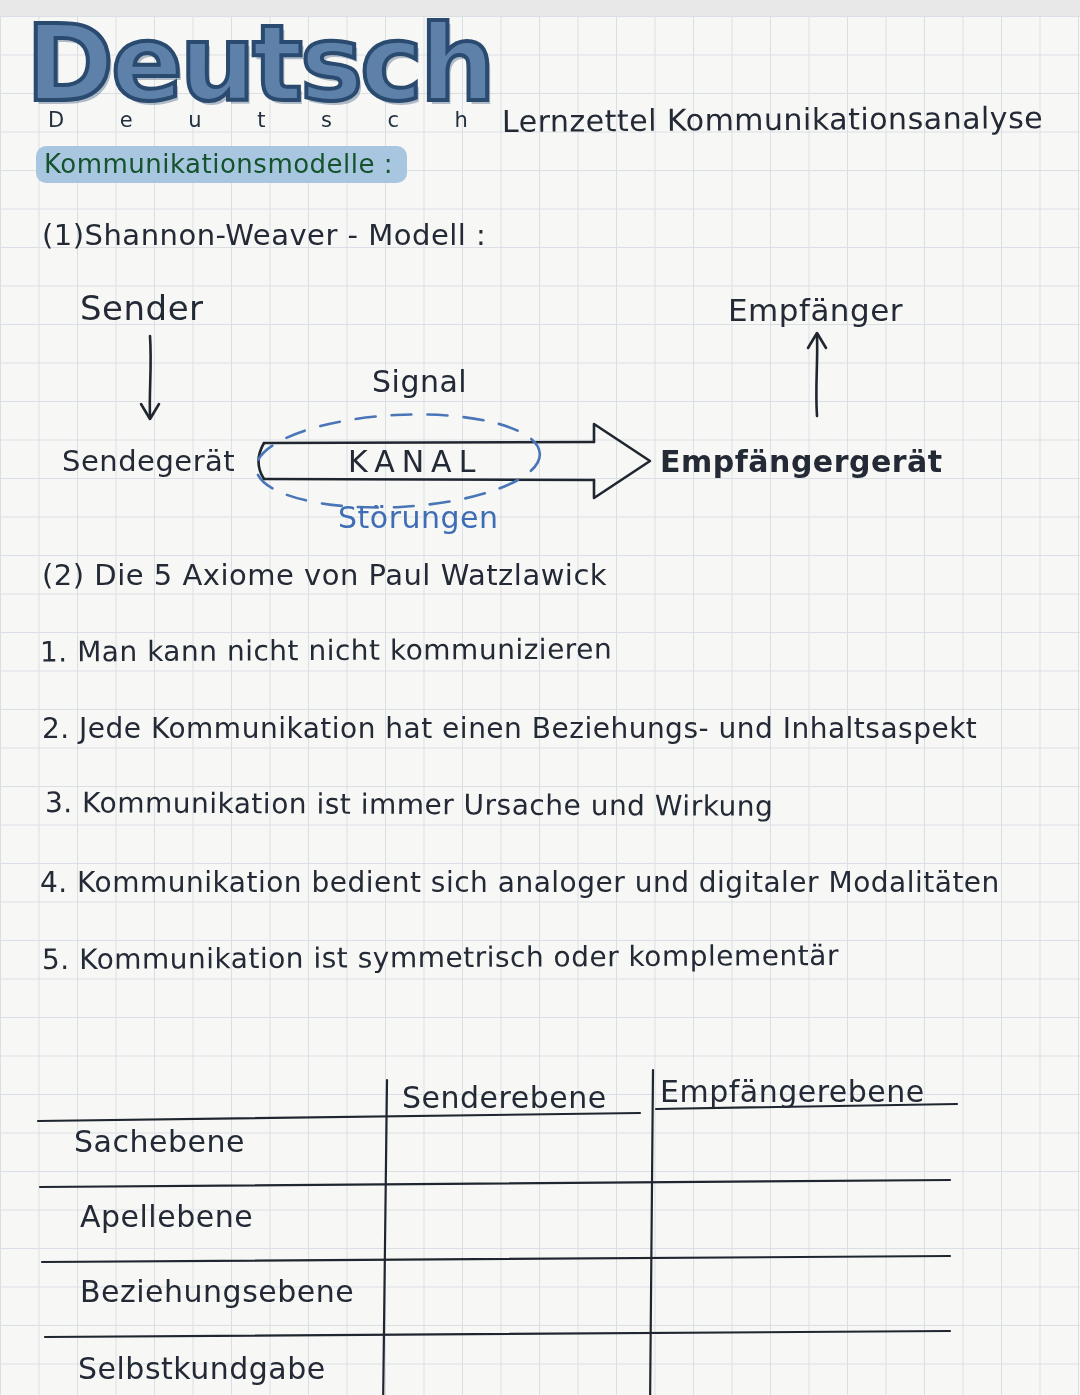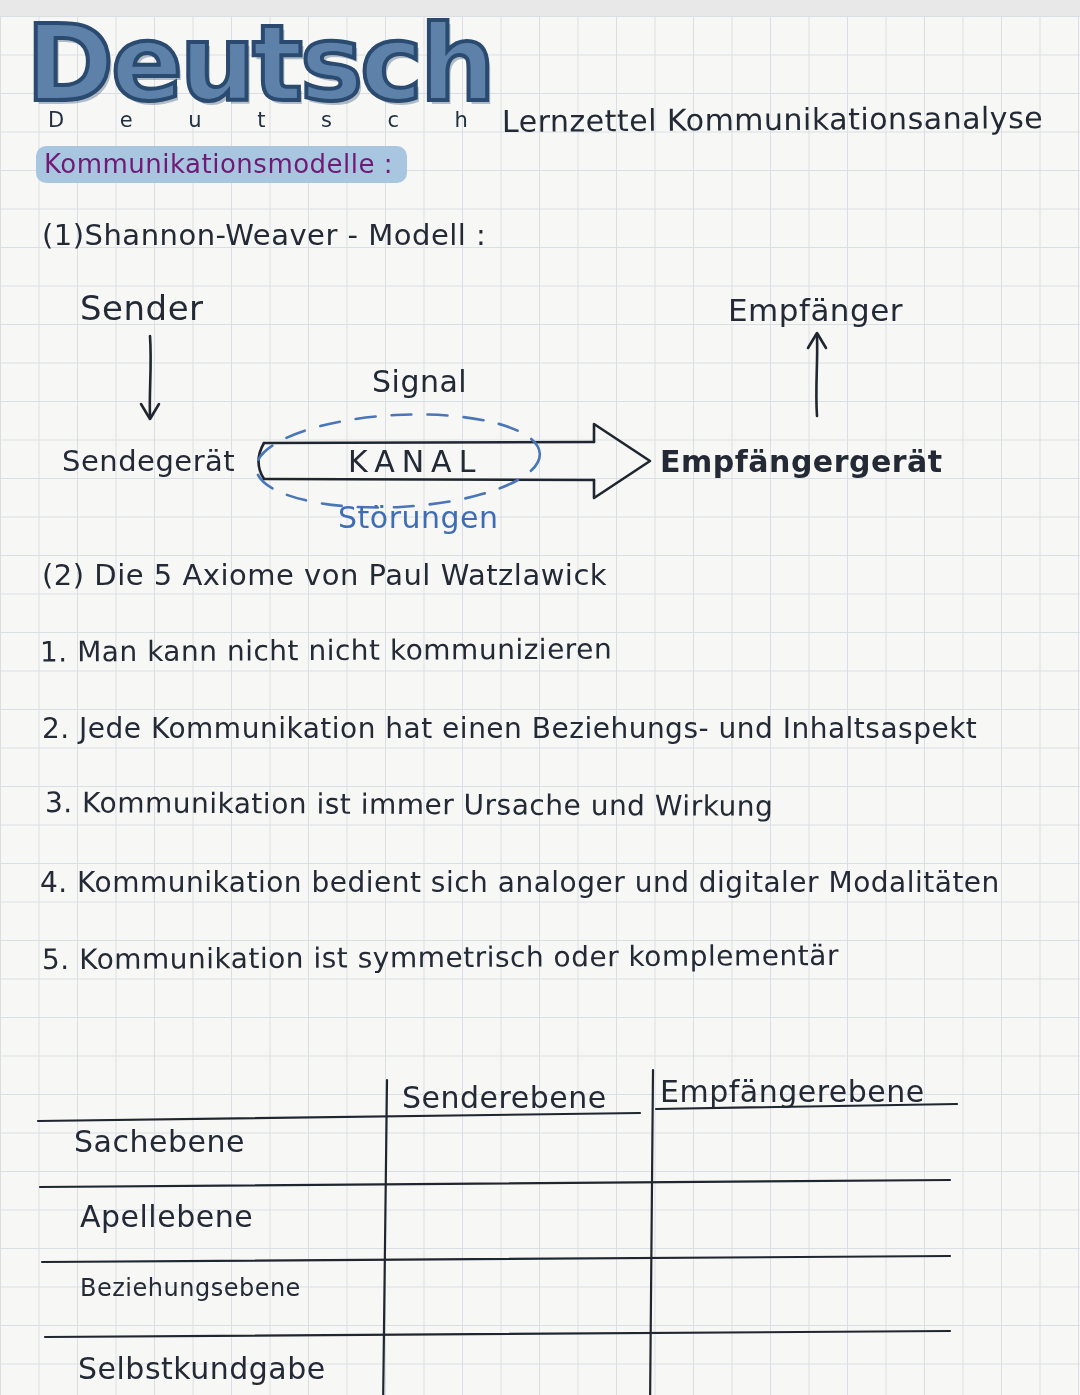--- a/index.html
+++ b/index.html
@@ -61,21 +61,21 @@
     font-size: 30px;
     transform: rotate(-0.4deg);
   }
 
   .highlight-heading {
     position: absolute;
     left: 36px;
     top: 130px;
     font-size: 26px;
     letter-spacing: 0.5px;
-    color: #701a75;
+    color: #14532d;
     background: #a9c6e0;
     border-radius: 10px;
     padding: 3px 14px 4px 8px;
     white-space: nowrap;
   }
 
   .sec-heading { font-size: 29px; }
 
   .axiom { font-size: 28px; }
 
@@ -158,16 +158,16 @@
   <div class="hw axiom" style="left:45px; top:772px; transform:rotate(0.3deg);">3. Kommunikation ist immer Ursache und Wirkung</div>
   <div class="hw axiom" style="left:40px; top:850px;">4. Kommunikation bedient sich analoger und digitaler Modalitäten</div>
   <div class="hw axiom" style="left:42px; top:925px; transform:rotate(-0.3deg);">5. Kommunikation ist symmetrisch oder komplementär</div>
 
 
   <div class="hw" style="left:402px; top:1064px; font-size:30px;text-align:center;">Senderebene</div>
   <div class="hw" style="left:660px; top:1058px; font-size:30px;">Empfängerebene</div>
 
   <div class="hw" style="left:74px; top:1108px; font-size:30px;">Sachebene</div>
   <div class="hw" style="left:80px; top:1183px; font-size:30px;">Apellebene</div>
-  <div class="hw" style="left:80px; top:1258px; font-size:24px;">Beziehungsebene</div>
+  <div class="hw" style="left:80px; top:1258px; font-size:30px;">Beziehungsebene</div>
   <div class="hw" style="left:78px; top:1335px; font-size:30px;">Selbstkundgabe</div>
 
 </div>
 
 </body></html>

